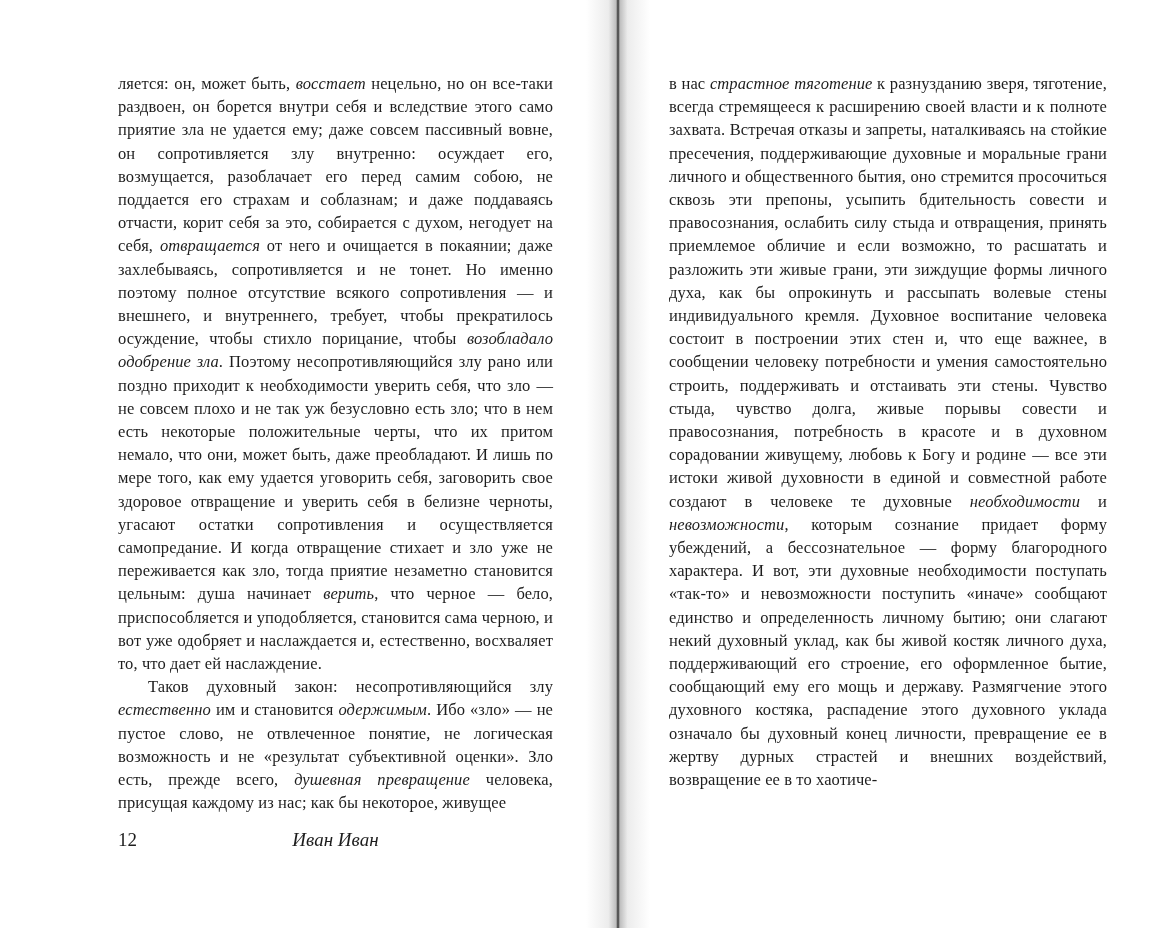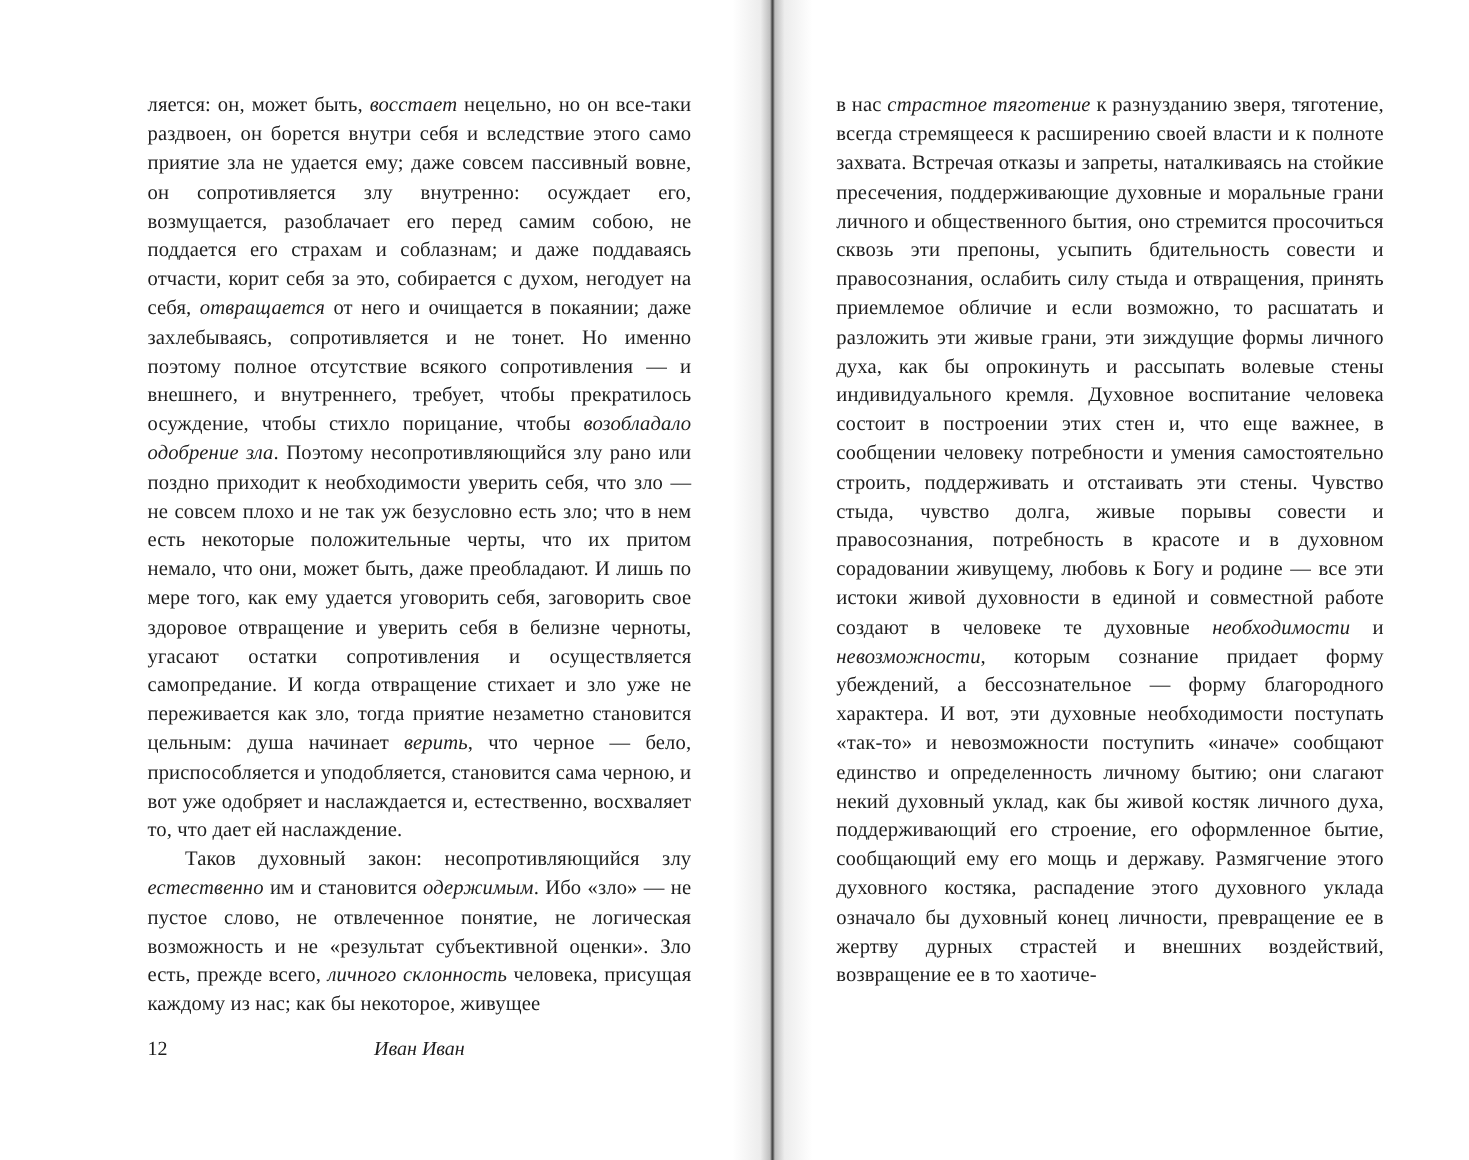--- a/index.html
+++ b/index.html
@@ -39,21 +39,21 @@
   .page.left  .text-block { left: 88px; width: 435px; }
   .page.right .text-block { left: 60px; width: 438px; }
 
   .text-block p { margin: 0; padding: 0; }
   .text-block p.indent { text-indent: 30px; }
   .text-block em { font-style: italic; }
 
   .footer {
     position: absolute;
     top: 830px;
-    font-size: 16px;
+    font-size: 19px;
     line-height: 20px;
   }
   .page.left  .footer { left: 88px; width: 435px; }
   .page.right .footer { left: 60px; width: 438px; }
   .footer .running {
     display: block;
     text-align: center;
     font-style: italic;
   }
   .footer .num {
@@ -85,21 +85,21 @@
   }
 </style>
 </head>
 <body>
 
 <div class="spread">
 
   <div class="page left">
     <div class="text-block">
       <p>ляется: он, может быть, <em>восстает</em> нецельно, но он все-таки раздвоен, он борется внутри себя и вследствие этого само приятие зла не удается ему; даже совсем пассивный вовне, он сопротивляется злу внутренно: осуждает его, возмущается, разоблачает его перед самим собою, не поддается его страхам и соблазнам; и даже поддаваясь отчасти, корит себя за это, собирается с духом, негодует на себя, <em>отвращается</em> от него и очищается в покаянии; даже захлебываясь, сопротивляется и не тонет. Но именно поэтому полное отсутствие всякого сопротивления — и внешнего, и внутреннего, требует, чтобы прекратилось осуждение, чтобы стихло порицание, чтобы <em>возобладало одобрение зла</em>. Поэтому несопротивляющийся злу рано или поздно приходит к необходимости уверить себя, что зло — не совсем плохо и не так уж безусловно есть зло; что в нем есть некоторые положительные черты, что их притом немало, что они, может быть, даже преобладают. И лишь по мере того, как ему удается уговорить себя, заговорить свое здоровое отвращение и уверить себя в белизне черноты, угасают остатки сопротивления и осуществляется самопредание. И когда отвращение стихает и зло уже не переживается как зло, тогда приятие незаметно становится цельным: душа начинает <em>верить</em>, что черное — бело, приспособляется и уподобляется, становится сама черною, и вот уже одобряет и наслаждается и, естественно, восхваляет то, что дает ей наслаждение.</p>
-      <p class="indent">Таков духовный закон: несопротивляющийся злу <em>естественно</em> им и становится <em>одержимым</em>. Ибо «зло» — не пустое слово, не отвлеченное понятие, не логическая возможность и не «результат субъективной оценки». Зло есть, прежде всего, <em>личного склонность</em> человека, присущая каждому из нас; как бы некоторое, живущее</p>
+      <p class="indent">Таков духовный закон: несопротивляющийся злу <em>естественно</em> им и становится <em>одержимым</em>. Ибо «зло» — не пустое слово, не отвлеченное понятие, не логическая возможность и не «результат субъективной оценки». Зло есть, прежде всего, <em>душевная превращение</em> человека, присущая каждому из нас; как бы некоторое, живущее</p>
     </div>
     <div class="footer">
       <span class="num">12</span>
       <span class="running">Иван Иван</span>
     </div>
   </div>
 
   <div class="page right">
     <div class="text-block">
       <p>в нас <em>страстное тяготение</em> к разнузданию зверя, тяготение, всегда стремящееся к расширению своей власти и к полноте захвата. Встречая отказы и запреты, наталкиваясь на стойкие пресечения, поддерживающие духовные и моральные грани личного и общественного бытия, оно стремится просочиться сквозь эти препоны, усыпить бдительность совести и правосознания, ослабить силу стыда и отвращения, принять приемлемое обличие и если возможно, то расшатать и разложить эти живые грани, эти зиждущие формы личного духа, как бы опрокинуть и рассыпать волевые стены индивидуального кремля. Духовное воспитание человека состоит в построении этих стен и, что еще важнее, в сообщении человеку потребности и умения самостоятельно строить, поддерживать и отстаивать эти стены. Чувство стыда, чувство долга, живые порывы совести и правосознания, потребность в красоте и в духовном сорадовании живущему, любовь к Богу и родине — все эти истоки живой духовности в единой и совместной работе создают в человеке те духовные <em>необходимости</em> и <em>невозможности</em>, которым сознание придает форму убеждений, а бессознательное — форму благородного характера. И вот, эти духовные необходимости поступать «так-то» и невозможности поступить «иначе» сообщают единство и определенность личному бытию; они слагают некий духовный уклад, как бы живой костяк личного духа, поддерживающий его строение, его оформленное бытие, сообщающий ему его мощь и державу. Размягчение этого духовного костяка, распадение этого духовного уклада означало бы духовный конец личности, превращение ее в жертву дурных страстей и внешних воздействий, возвращение ее в то хаотиче-</p>

